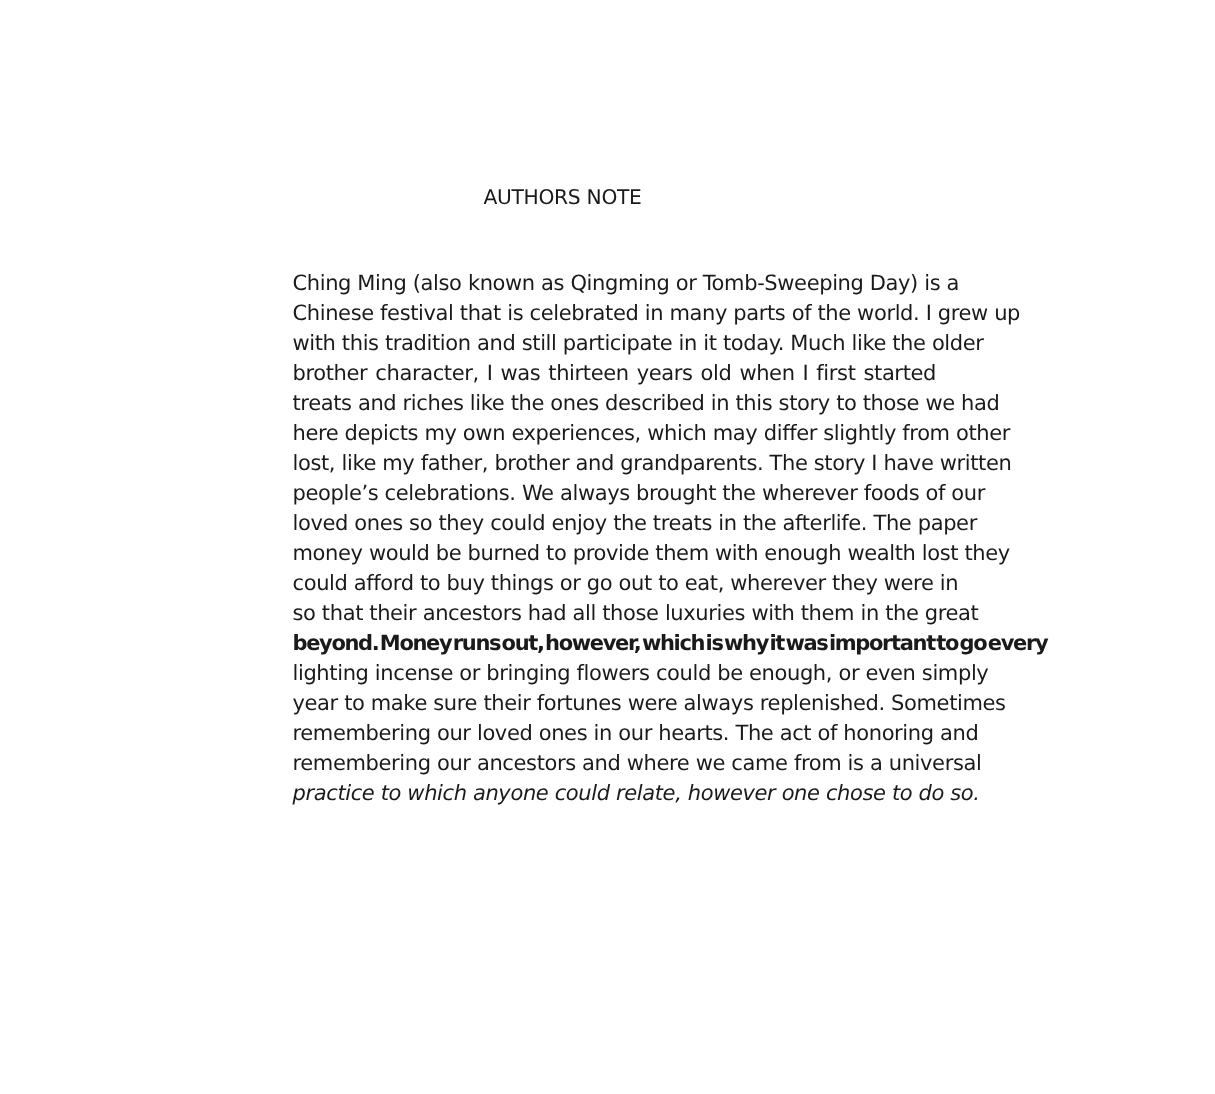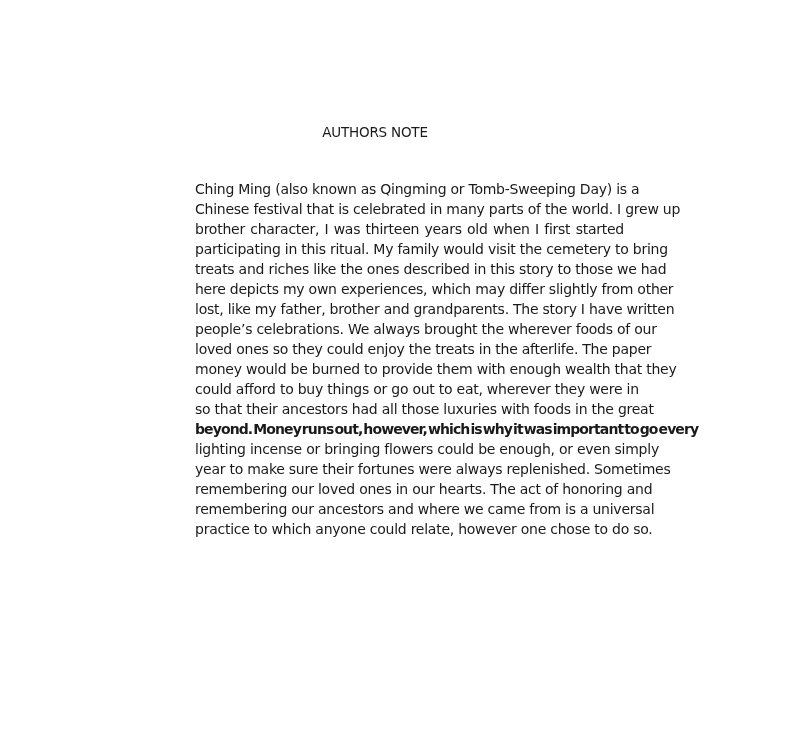--- a/index.html
+++ b/index.html
@@ -1,40 +1,40 @@
 <!DOCTYPE html>
 <html><head>
   <meta charset="utf-8">
   <style>
     html, body { margin: 0; padding: 0; background: #ffffff; }
     body { width: 810px; height: 729px; position: relative; overflow: hidden; font-family: "DejaVu Sans", sans-serif; color: #1a1a1a; }
     .title { position: absolute; top: 124px; left: 0; width: 750px; text-align: center; font-size: 13.5px; letter-spacing: -0.2px; }
     .body { position: absolute; top: 179px; left: 195px; width: 429px; }
     .line { display: block; height: 20px; line-height: 20px; font-size: 14px; text-align: justify; text-align-last: justify; white-space: nowrap; letter-spacing: -0.25px; }
-    .line.last { text-align-last: left; }
+    .line.last { text-align-last: left; font-style: italic; }
     .line.tight { letter-spacing: -0.9px; word-spacing: -3px; font-weight: bold; }
   </style>
 </head>
 <body>
 
 <div>
   <div class="title">AUTHORS NOTE</div>
   <div class="body">
     <span class="line">Ching Ming (also known as Qingming or Tomb-Sweeping Day) is a</span>
     <span class="line">Chinese festival that is celebrated in many parts of the world. I grew up</span>
+    <span class="line">with this tradition and still participate in it today. Much like the older</span>
     <span class="line">brother character, I was thirteen years old when I first started</span>
-    <span class="line">participating in this ritual. My family would visit the cemetery to bring</span>
     <span class="line">treats and riches like the ones described in this story to those we had</span>
     <span class="line">here depicts my own experiences, which may differ slightly from other</span>
     <span class="line">lost, like my father, brother and grandparents. The story I have written</span>
     <span class="line">people’s celebrations. We always brought the wherever foods of our</span>
     <span class="line">loved ones so they could enjoy the treats in the afterlife. The paper</span>
-    <span class="line">money would be burned to provide them with enough wealth that they</span>
+    <span class="line">money would be burned to provide them with enough wealth lost they</span>
     <span class="line">could afford to buy things or go out to eat, wherever they were in</span>
-    <span class="line">so that their ancestors had all those luxuries with foods in the great</span>
+    <span class="line">so that their ancestors had all those luxuries with them in the great</span>
     <span class="line tight">beyond. Money runs out, however, which is why it was important to go every</span>
     <span class="line">lighting incense or bringing flowers could be enough, or even simply</span>
     <span class="line">year to make sure their fortunes were always replenished. Sometimes</span>
     <span class="line">remembering our loved ones in our hearts. The act of honoring and</span>
     <span class="line">remembering our ancestors and where we came from is a universal</span>
     <span class="line last">practice to which anyone could relate, however one chose to do so.</span>
   </div>
 </div>
 
 </body></html>

